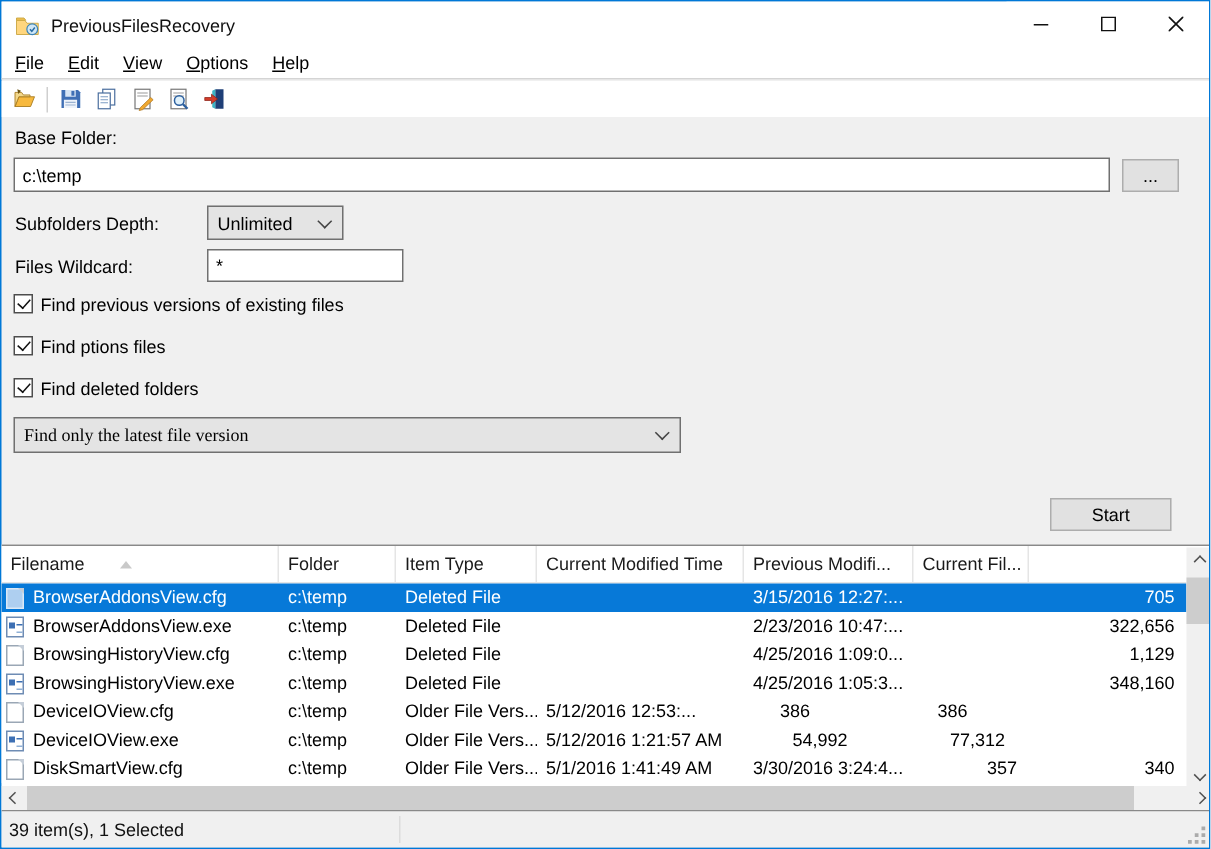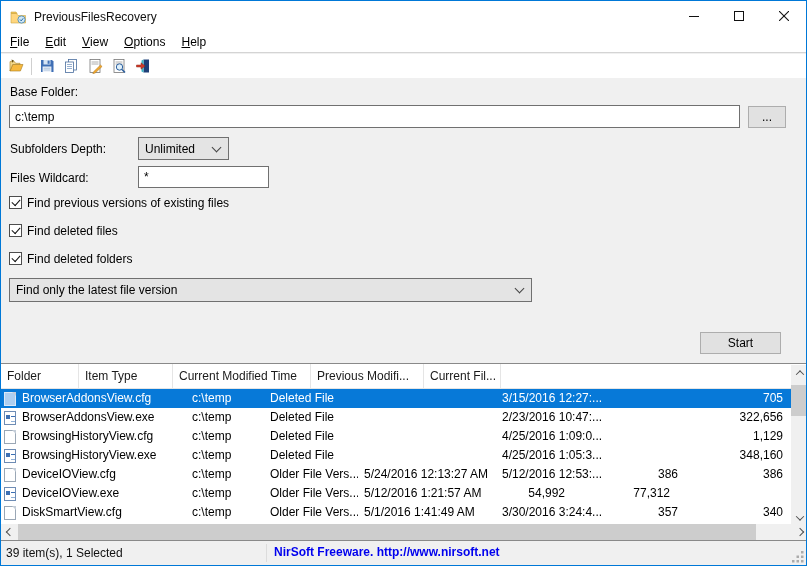--- a/index.html
+++ b/index.html
@@ -180,36 +180,40 @@
 
   <span class="lbl" style="left:9px; top:170px;">Files Wildcard:</span>
   <input class="txt" style="left: 137px; top: 165px; width: 131px; height: 22px;" value="*">
 
   <div class="cb-row" style="top:195px;">
     <span class="checkbox" data-checked="true"></span>
     <span class="cb-label">Find previous versions of existing files</span>
   </div>
   <div class="cb-row" style="top:223px;">
     <span class="checkbox" data-checked="true"></span>
-    <span class="cb-label">Find deleted files</span>
+    <span class="cb-label">Find ptions files</span>
   </div>
   <div class="cb-row" style="top:251px;">
     <span class="checkbox" data-checked="true"></span>
     <span class="cb-label">Find deleted folders</span>
   </div>
 
-  <div class="combo" style="left:8px; top:277px; width:523px; height:24px;">
+  <div class="combo" style="left:8px; top:277px; width:445px; height:24px;font-family:Liberation Serif, serif;">
     <span>Find only the latest file version</span>
     <span class="chev chev-down"></span>
   </div>
 
   <button class="btn" style="left:699px; top:331px; width:81px; height:22px;">Start</button>
 
   <div class="listview">
     <div class="lv-header">
+      <div class="h c0" style="padding-left:6px;">
+        <span>Filename</span>
+        <span class="sort-glyph"></span>
+      </div>
       <div class="h c1">Folder</div>
       <div class="h c2">Item Type</div>
       <div class="h c3">Current Modified Time</div>
       <div class="h c4">Previous Modifi...</div>
       <div class="h c5">Current Fil...</div>
       <div class="h c6" style="border-right:none;margin-top:40px;">Previous File Size</div>
     </div>
 
     <div class="lv-rows">
 
@@ -265,21 +269,20 @@
         <div class="c c6 num">348,160</div>
       </div>
 
       <div class="lv-row" data-selected="false">
         <div class="c c0">
             <span class="ficon" data-icon="document"></span>
             <span>DeviceIOView.cfg</span>
           </div>
         <div class="c c1">c:\temp</div>
         <div class="c c2">Older File Vers...</div>
-        <div class="c c3">5/24/2016 12:13:27 AM</div>
         <div class="c c4">5/12/2016 12:53:...</div>
         <div class="c c5 num">386</div>
         <div class="c c6 num">386</div>
       </div>
 
       <div class="lv-row" data-selected="false">
         <div class="c c0">
             <span class="ficon" data-icon="application"></span>
             <span>DeviceIOView.exe</span>
           </div>
@@ -322,21 +325,20 @@
       <div class="thumb"></div>
       <div class="sb-btn" style="right:0;">
           <span class="sb-chev sb-rt"></span>
         </div>
     </div>
   </div>
 
   <div class="statusbar">
     <span class="status-items">39 item(s), 1 Selected</span>
     <span class="status-sep"></span>
-    <span class="nirsoft">NirSoft Freeware.  http://www.nirsoft.net</span>
     <svg class="grip" width="13" height="13">
       <g fill="#ababab">
         <rect x="10" y="1" width="2.5" height="2.5"></rect>
         <rect x="10" y="5.5" width="2.5" height="2.5"></rect>
         <rect x="5.5" y="5.5" width="2.5" height="2.5"></rect>
         <rect x="10" y="10" width="2.5" height="2.5"></rect>
         <rect x="5.5" y="10" width="2.5" height="2.5"></rect>
         <rect x="1" y="10" width="2.5" height="2.5"></rect>
       </g>
     </svg>

